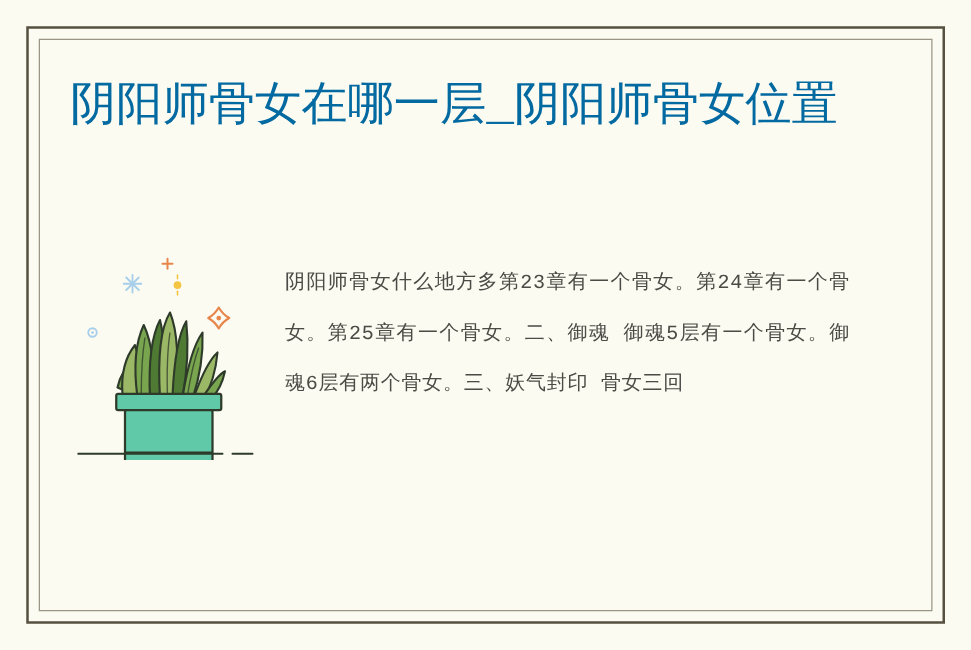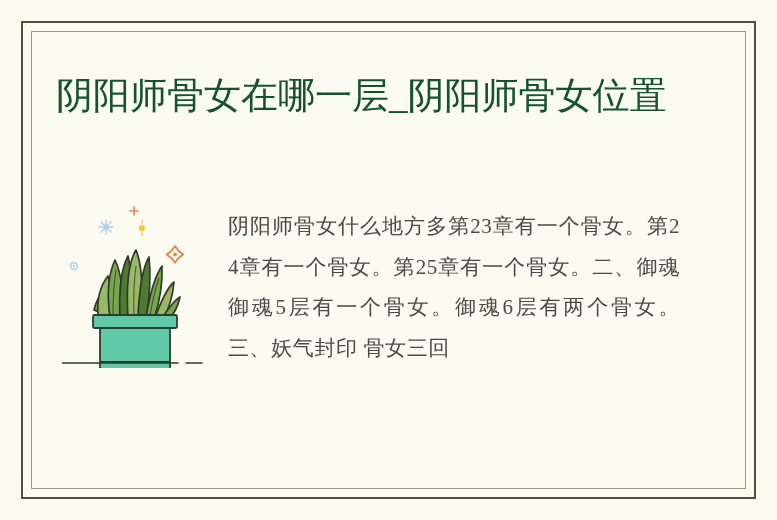--- a/index.html
+++ b/index.html
@@ -37,28 +37,28 @@
     width: 715px;
     height: 458px;
     border: 1px solid #9a9584;
     box-sizing: border-box;
   }
 
   
   .title {
     position: absolute;
     left: 56px;
-    top: 68px;
+    top: 58px;
     width: 620px;
     font-size: 37px;
     line-height: 56px;
     letter-spacing: 0px;
-    color: #14532d;
+    color: #0369a1;
     font-weight: 400;
-    font-family: Liberation Serif, serif;
+    font-family: Liberation Mono, monospace;
     white-space: pre-wrap;
   }
 
   
   .illustration {
     position: absolute;
     left: 62px;
     top: 196px;
     width: 146px;
     height: 172px;
@@ -66,25 +66,25 @@
   .illustration svg { display: block; }
 
   
   .body-text {
     position: absolute;
     left: 228px;
     top: 206px;
     width: 452px;
     height: 252px;
     overflow: hidden;
-    font-size: 21px;
+    font-size: 16px;
     line-height: 40.5px;
     color: #4b4a45;
     letter-spacing: 0.6px;
-    font-family: Liberation Serif, serif;
+    font-family: Liberation Mono, monospace;
     text-align: justify;
     word-break: break-all;
   }
 </style>
 </head>
 <body>
 
 <div class="card">
 
   <div class="frame-outer"></div>

